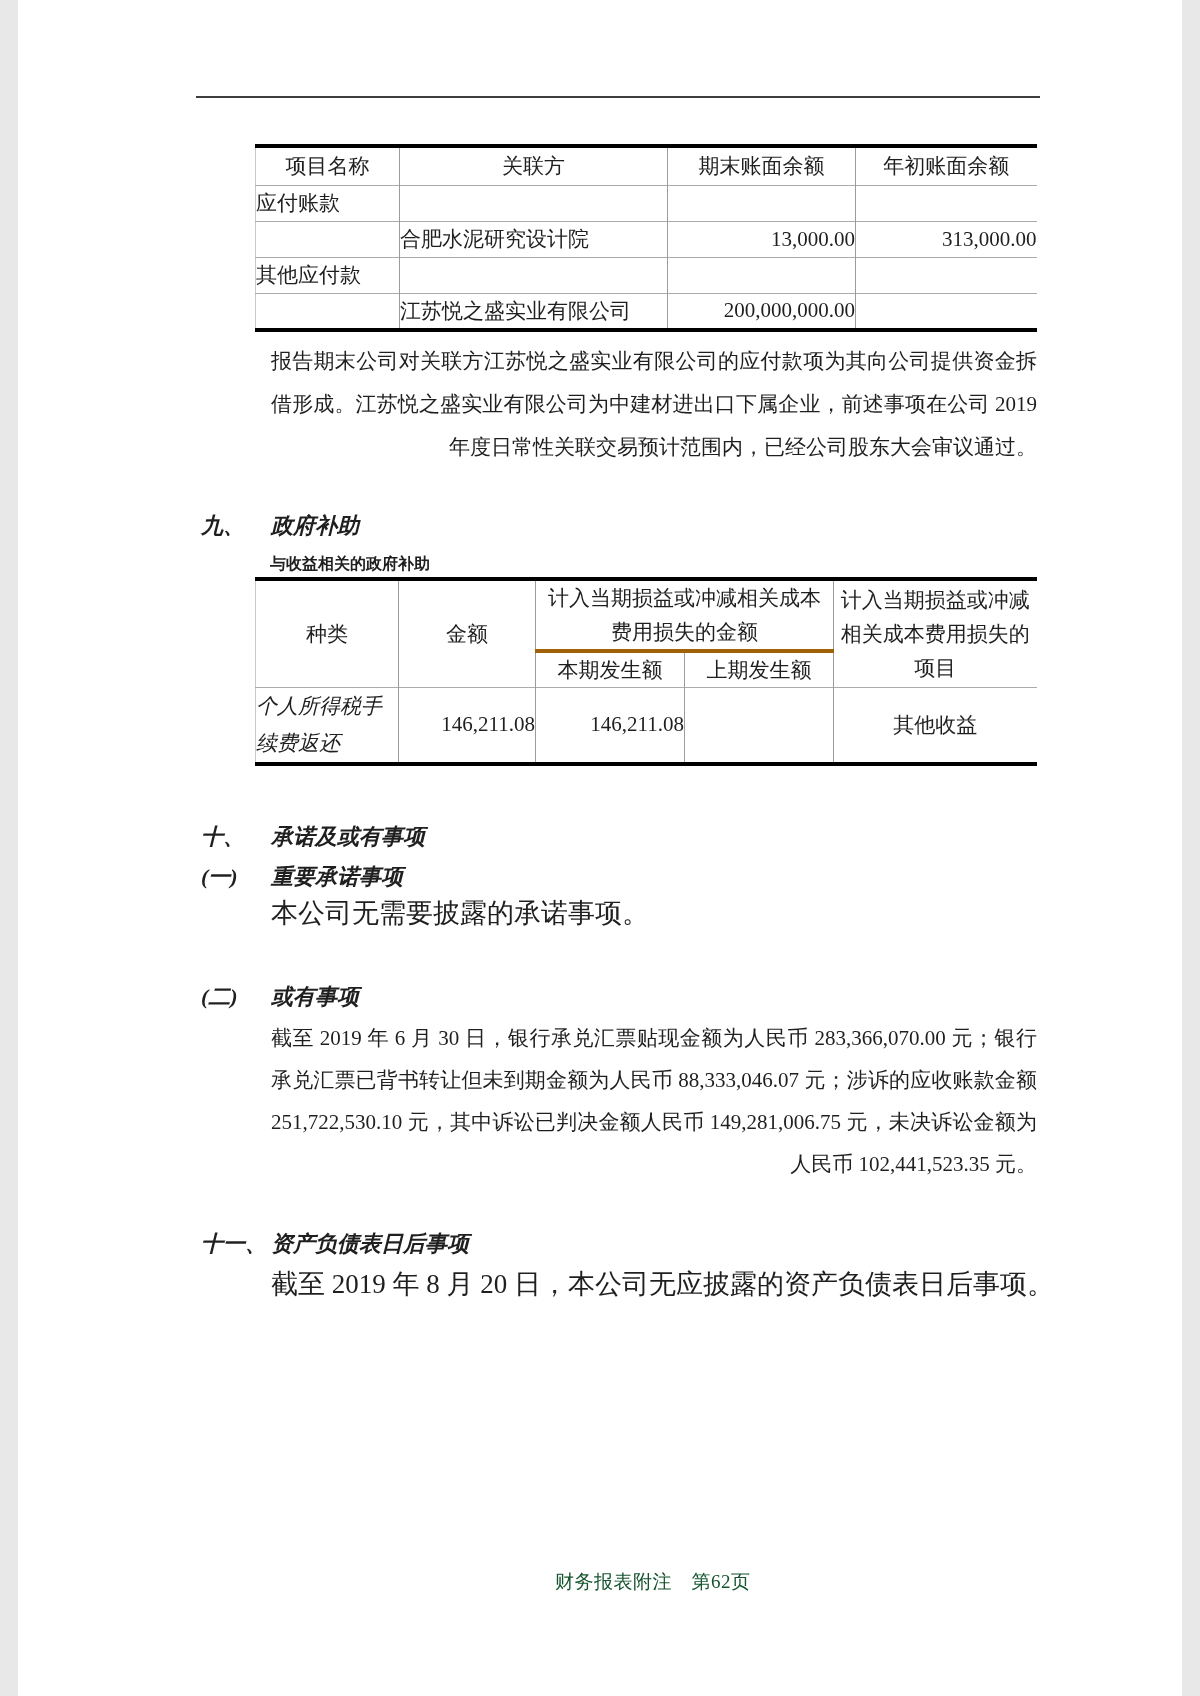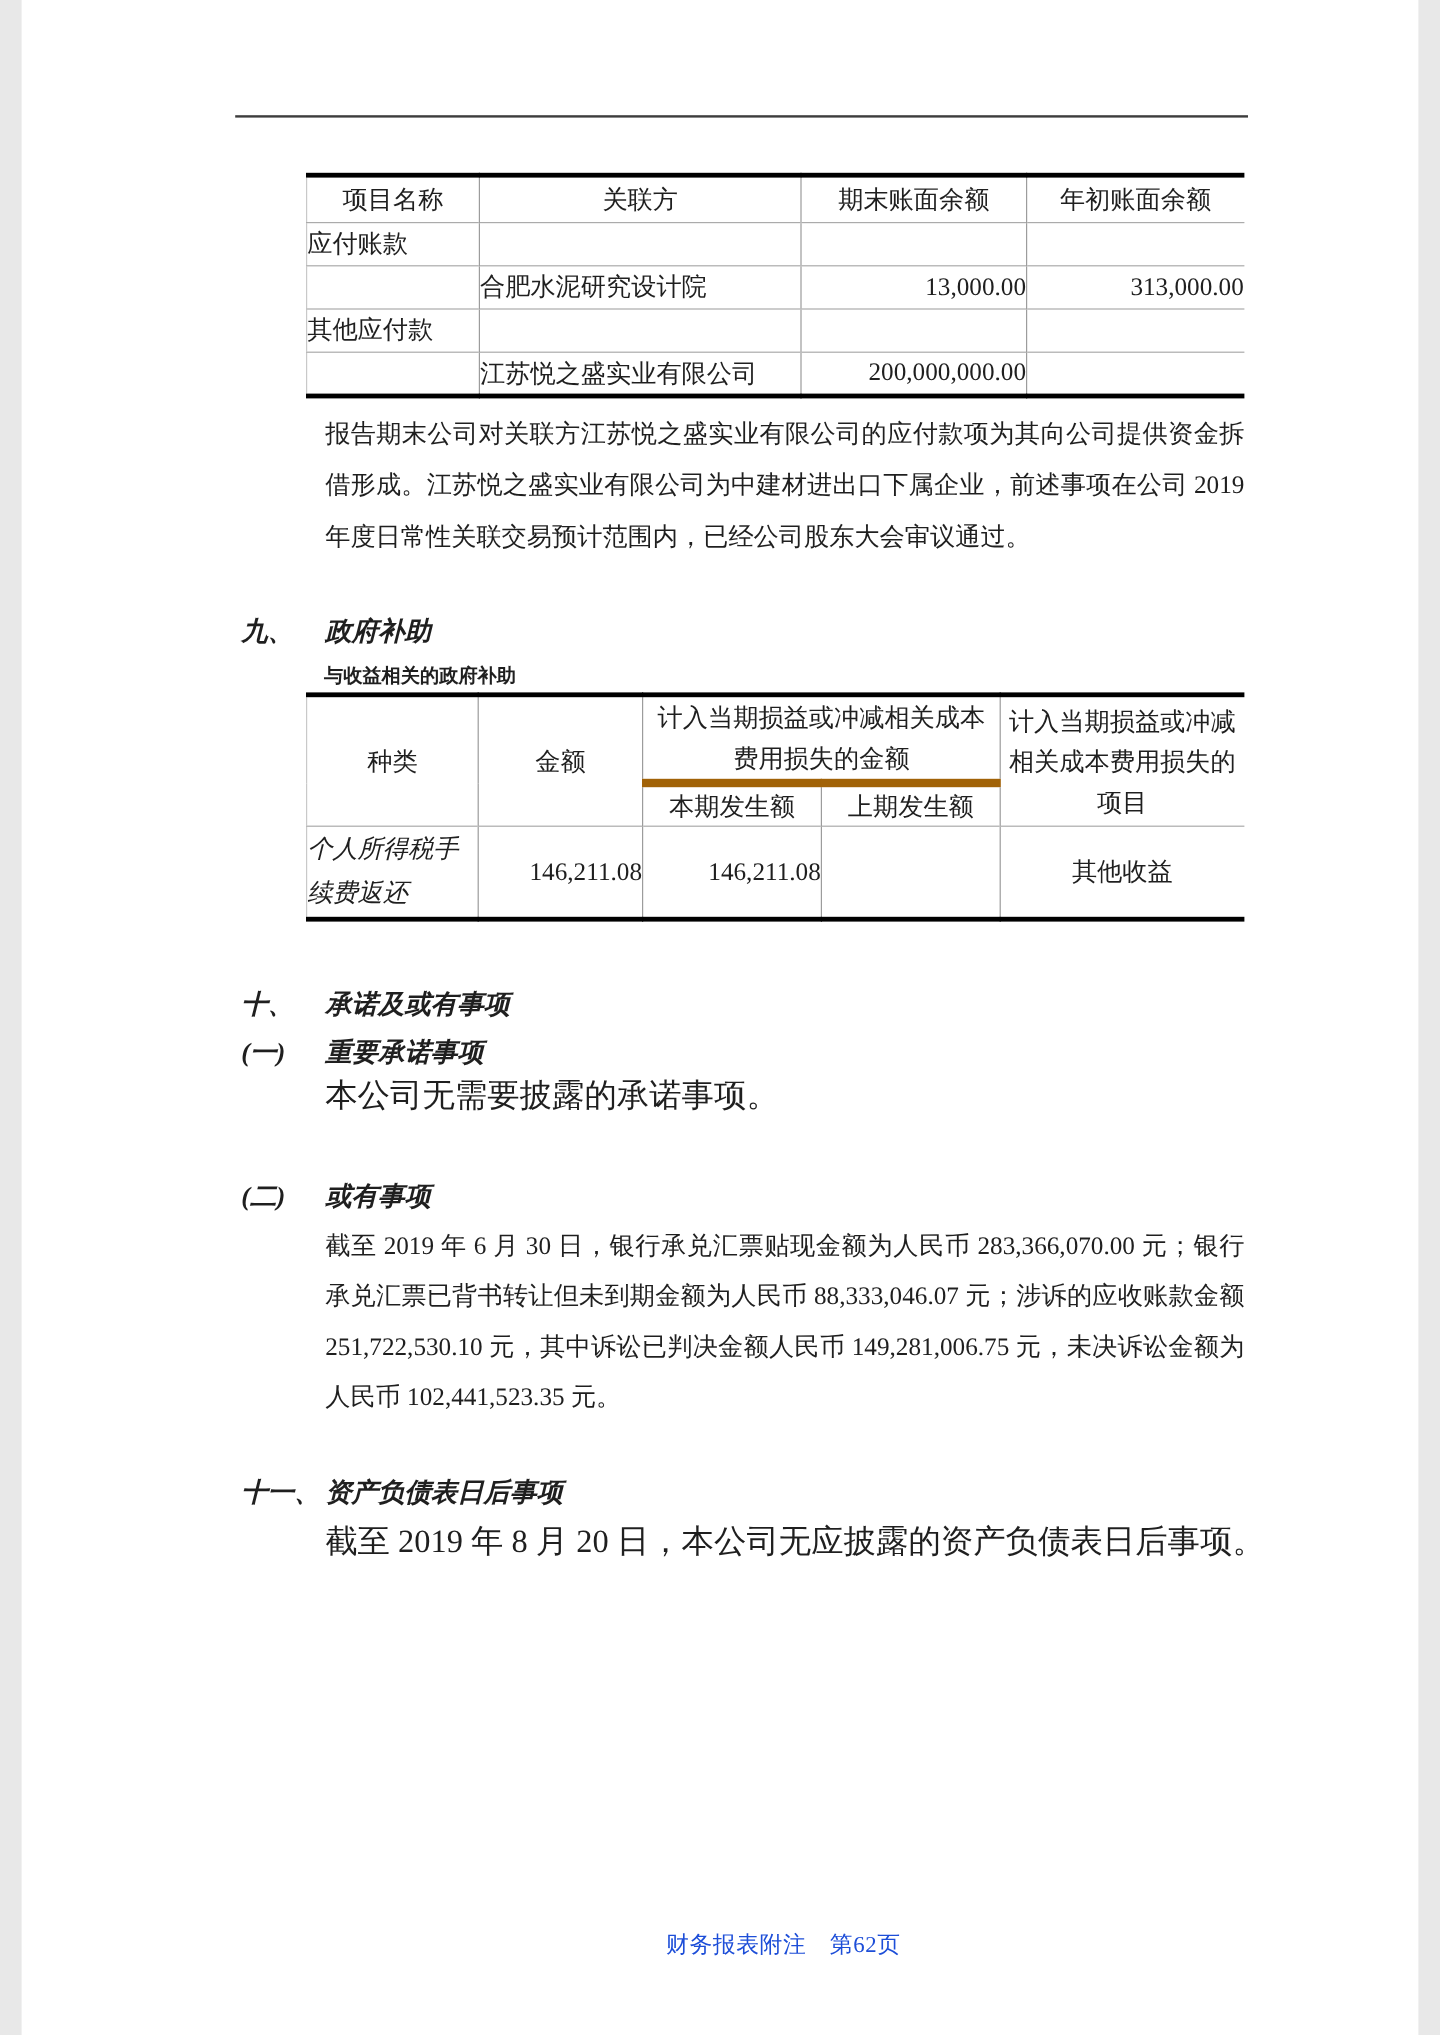--- a/index.html
+++ b/index.html
@@ -21,37 +21,37 @@
   table.doc td.noright { border-right:none; }
   table.doc tr.sep td { border-top:1px solid #ababab; }
   td.c { text-align:center; }
   td.l { text-align:left; padding-left:13px; }
   td.r { text-align:right; padding-right:13px; }
   tr.h39{height:39px} tr.h36{height:36px} tr.h37{height:37px}
   tr.h71{height:71px} tr.h77{height:77px}
   .ln { display:block; line-height:34px; text-align:center; }
   .ln2 { display:block; line-height:37px; text-align:left;font-style:italic; }
   td.vtop { vertical-align:top; padding-top:12px; line-height:25px; }
-  td.midline { border-bottom:7px solid #a16207; }
+  td.midline { border-bottom:4px solid #a16207; }
 
   
   .sec { position:absolute; left:183px; font-size:22px; font-weight:bold;
     line-height:25px; white-space:nowrap;font-style:italic; }
   .sec .num { display:inline-block; width:70px; font-weight:bold; }
   .subtitle { position:absolute; left:252px; font-size:16px; font-weight:bold;
     line-height:25px; white-space:nowrap; }
   .para { position:absolute; left:253px; width:766px; font-size:21px; }
-  .para .pl { display:block; }
+  .para .pl { display:block;text-align:right; }
   .lh43 .pl { line-height:43px; }
   .lh42 .pl { line-height:42px; }
   .jl { text-align:justify; text-align-last:justify; }
   .body-line { position:absolute; left:253px; font-size:27px; line-height:25px;
     white-space:nowrap; }
   .footer { position:absolute; font-size:19px; line-height:23px;
-    color:#1d4ed8; letter-spacing:0.5px; white-space:nowrap;margin-top:40px; }
+    color:#14532d; letter-spacing:0.5px; white-space:nowrap; }
 </style>
 </head>
 <body>
 
 <div class="page">
 
   <div class="abs hrule" style="left:178px; top:96px; width:844px;"></div>
 
   <table class="doc abs" style="left:237px; top:144px; width:781px;">
     <colgroup>

